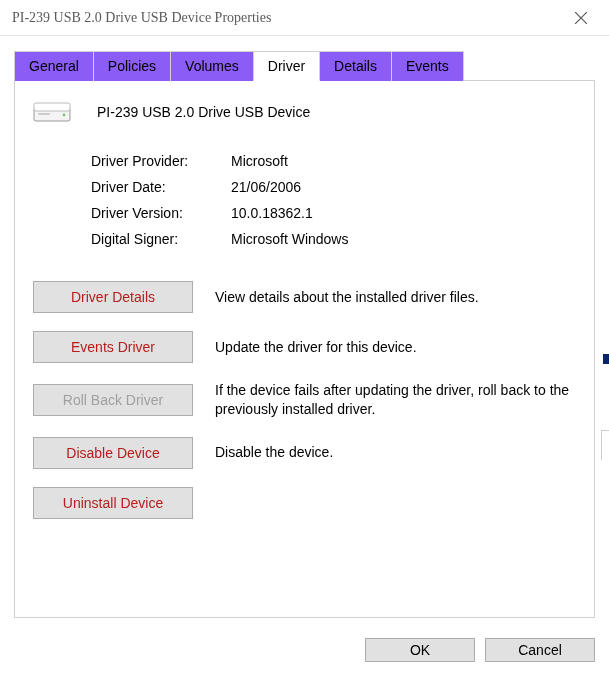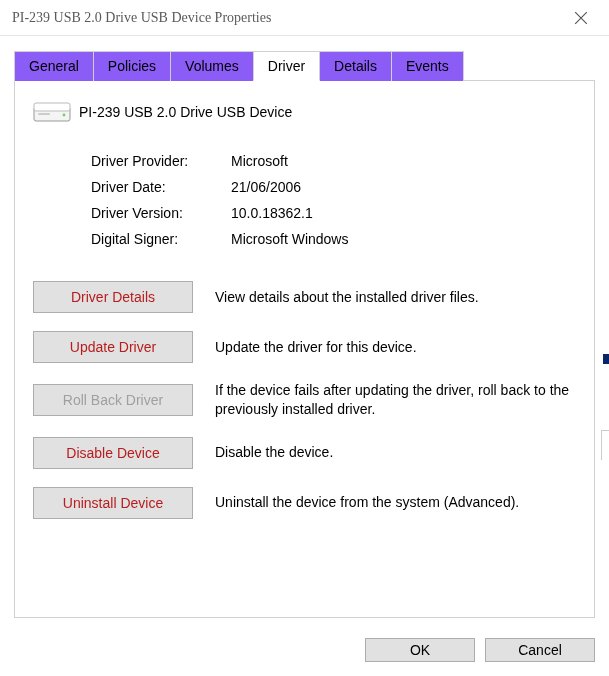--- a/index.html
+++ b/index.html
@@ -67,21 +67,21 @@
       border: 1px solid #d0d0d0;
       padding: 18px 18px 22px 18px;
       background: #fff;
       position: relative;
       z-index: 1;
       min-height: 538px;
     }
     .device-header {
       display: flex;
       align-items: center;
-      gap: 8px;
+      gap: 26px;
       margin-bottom: 28px;
     }
     .device-icon {
       width: 38px;
       height: 26px;
       display: flex;
       align-items: center;
       justify-content: center;
     }
     .device-name {
@@ -214,34 +214,33 @@
         <div class="info-label">Digital Signer:</div>
         <div class="info-value">Microsoft Windows</div>
       </div>
     </div>
 
     <div class="action-row">
       <button class="action-btn">Driver Details</button>
       <div class="action-desc">View details about the installed driver files.</div>
     </div>
     <div class="action-row">
-      <button class="action-btn">Update Driver</button>
+      <button class="action-btn">Events Driver</button>
       <div class="action-desc">Update the driver for this device.</div>
     </div>
     <div class="action-row">
       <button class="action-btn disabled" disabled="">Roll Back Driver</button>
       <div class="action-desc">If the device fails after updating the driver, roll back to the previously installed driver.</div>
     </div>
     <div class="action-row">
       <button class="action-btn">Disable Device</button>
       <div class="action-desc">Disable the device.</div>
     </div>
     <div class="action-row">
       <button class="action-btn">Uninstall Device</button>
-      <div class="action-desc">Uninstall the device from the system (Advanced).</div>
     </div>
   </div>
 </div>
 
 <div class="footer-row">
   <button class="footer-btn">OK</button>
   <button class="footer-btn">Cancel</button>
 </div>
 
 <div class="side-artifact"></div>

